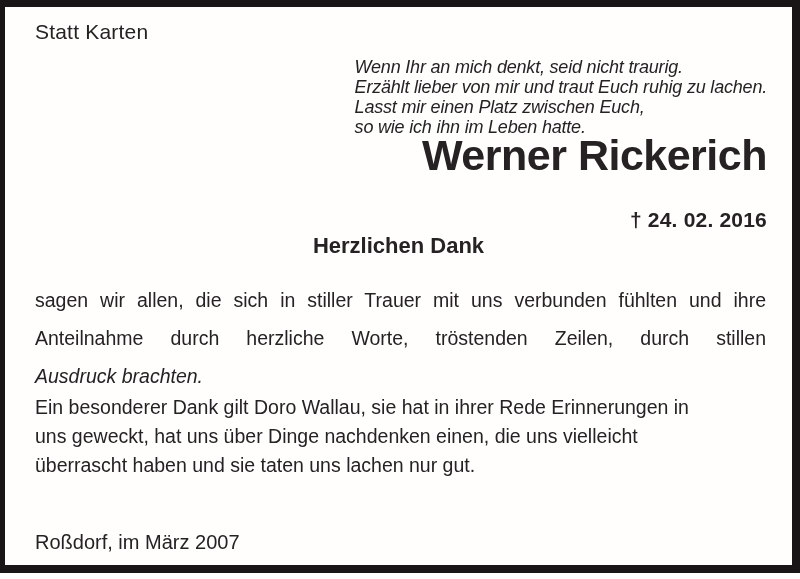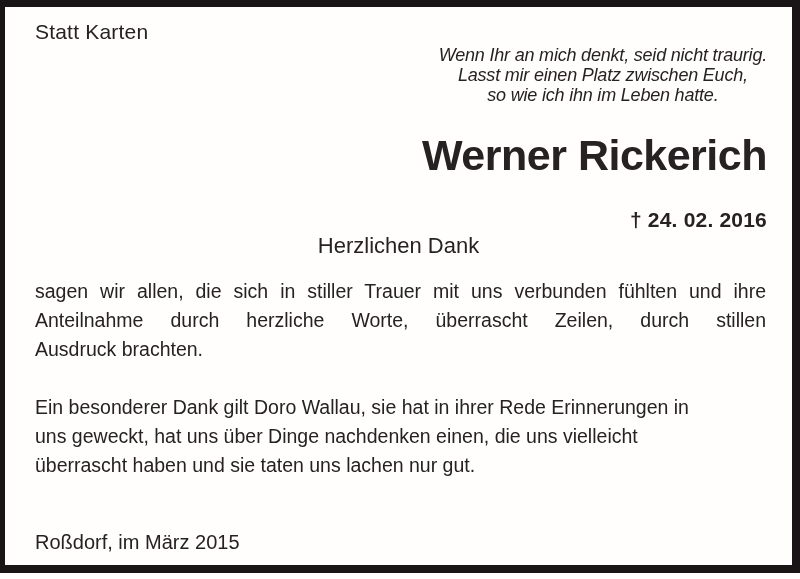--- a/index.html
+++ b/index.html
@@ -28,22 +28,22 @@
   .statt {
     position: absolute;
     left: 30px;
     top: 13px;
     font-size: 21px;
     letter-spacing: 0.2px;
   }
   .poem {
     position: absolute;
     right: 25px;
-    top: 38px;
-    text-align: center;
+    top: 50px;
+    text-align: left;
     font-style: italic;
     font-size: 18px;
     line-height: 20px;
     letter-spacing: -0.2px;
   }
   .name {
     position: absolute;
     right: 25px;
     top: 124px;
     font-size: 43px;
@@ -61,36 +61,38 @@
     letter-spacing: 0.2px;
     margin-top: 13px;
   }
   .thanks {
     position: absolute;
     left: 0;
     right: 0;
     top: 226px;
     text-align: center;
     font-size: 22px;
-    font-weight: normal;
+    font-weight: bold;
   }
   .para {
     position: absolute;
     left: 30px;
     width: 731px;
     font-size: 19.5px;
     line-height: 29px;
   }
   .para-justify { top: 270px; }
   .para-justify div {
     text-align: justify;
     text-align-last: justify;
+    margin-top: 9px;
   }
   .para-justify div:last-child {
     text-align-last: left;
+    font-style: italic;
   }
   .para-left { top: 386px; }
   .signature {
     position: absolute;
     left: 380px;
     top: 477px;
     font-size: 20px;
     line-height: 26px;
   }
   .place {
@@ -102,38 +104,39 @@
 </style>
 </head>
 <body>
 
 <div class="page">
 
   <div class="statt">Statt Karten</div>
 
   <div class="poem">
       <div>Wenn Ihr an mich denkt, seid nicht traurig.</div>
+      <div>Erzählt lieber von mir und traut Euch ruhig zu lachen.</div>
       <div>Lasst mir einen Platz zwischen Euch,</div>
       <div>so wie ich ihn im Leben hatte.</div>
     </div>
 
   <div class="name">Werner Rickerich</div>
 
   <div class="date">† 24. 02. 2016</div>
 
   <div class="thanks">Herzlichen Dank</div>
 
   <div class="para para-justify">
       <div>sagen wir allen, die sich in stiller Trauer mit uns verbunden fühlten und ihre</div>
-      <div>Anteilnahme durch herzliche Worte, überrascht Zeilen, durch stillen</div>
+      <div>Anteilnahme durch herzliche Worte, tröstenden Zeilen, durch stillen</div>
       <div>Ausdruck brachten.</div>
     </div>
 
   <div class="para para-left">
       <div>Ein besonderer Dank gilt Doro Wallau, sie hat in ihrer Rede Erinnerungen in</div>
       <div>uns geweckt, hat uns über Dinge nachdenken einen, die uns vielleicht</div>
       <div>überrascht haben und sie taten uns lachen nur gut.</div>
     </div>
 
 
-  <div class="place">Roßdorf, im März 2015</div>
+  <div class="place">Roßdorf, im März 2007</div>
 
 </div>
 
 </body></html>

